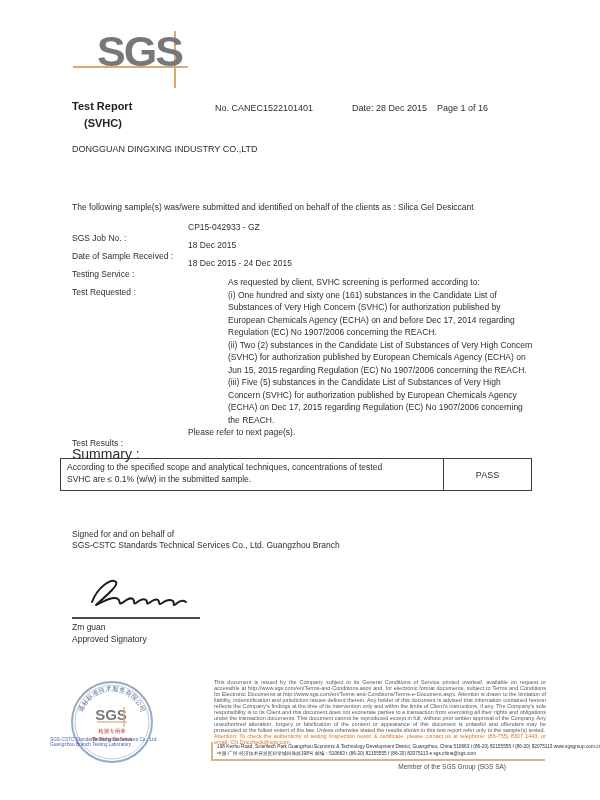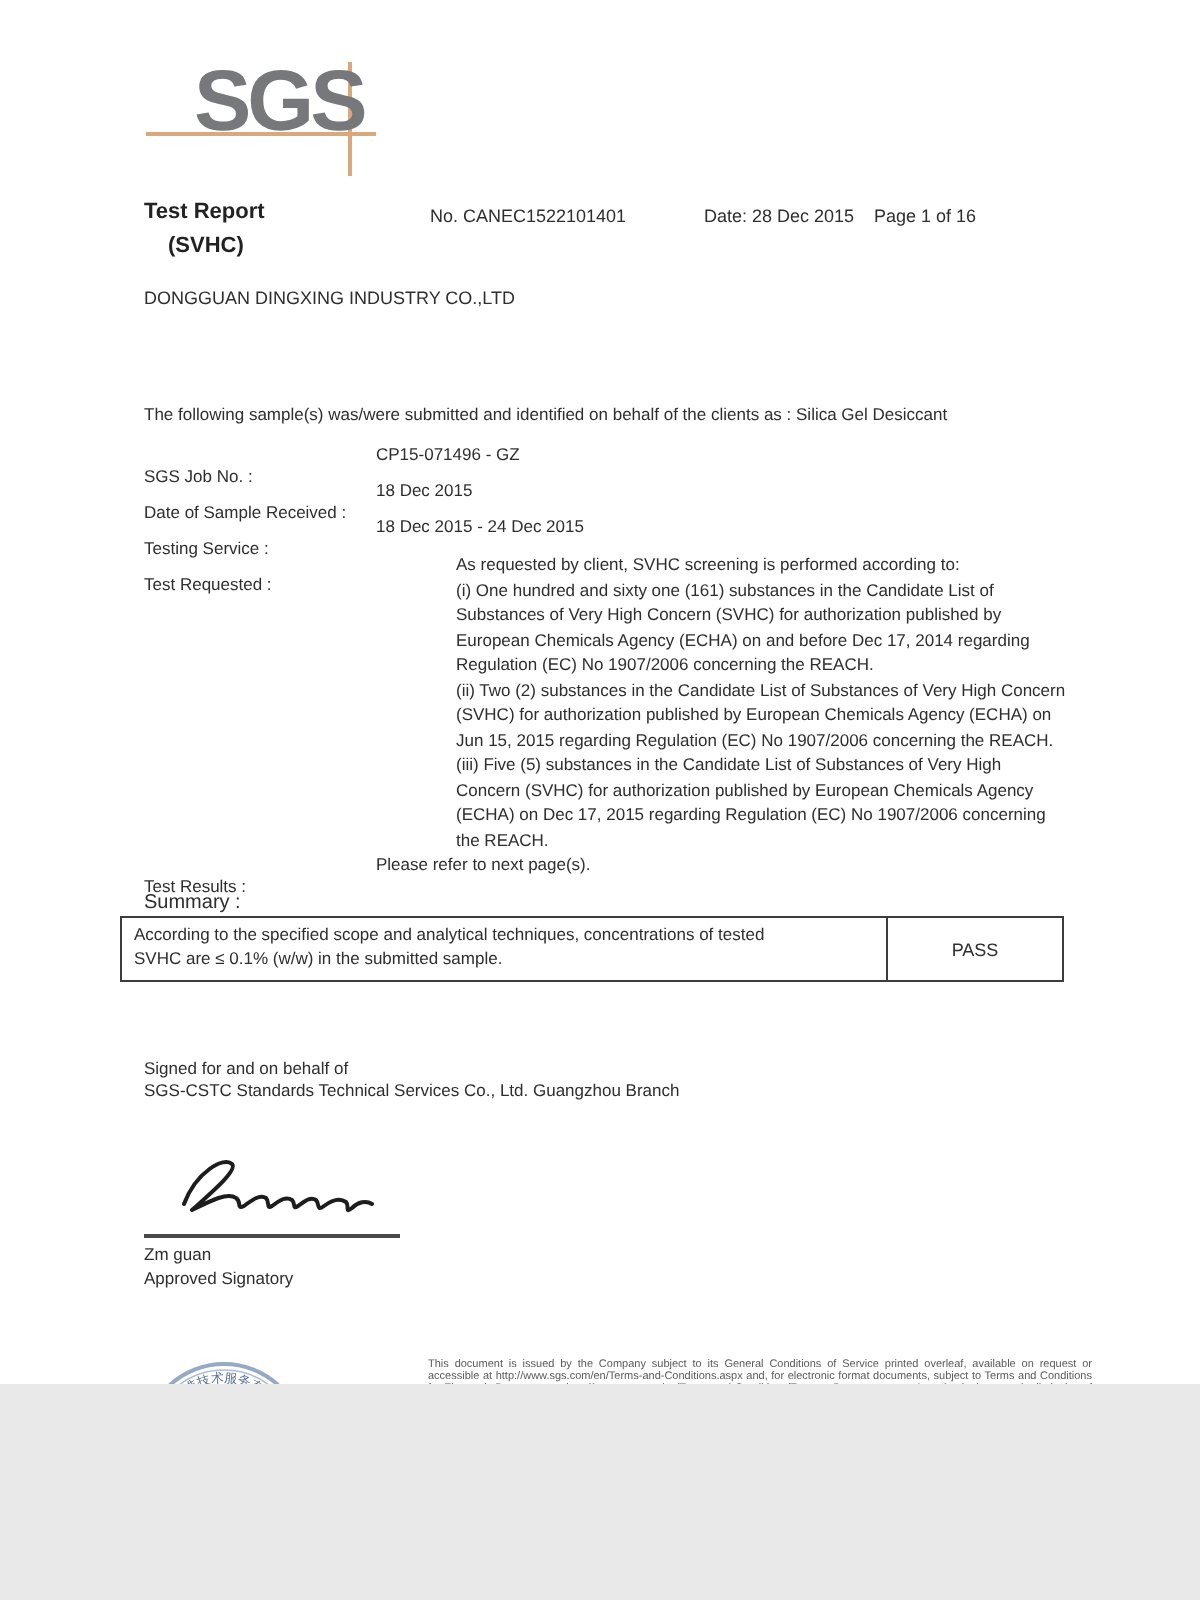--- a/index.html
+++ b/index.html
@@ -1,16 +1,16 @@
 <!DOCTYPE html>
 <html><head>
 <meta charset="utf-8">
 <style>
   html,body{margin:0;padding:0;background:#e9e9e9;}
-  .page{position:relative;width:600px;height:692px;background:#ffffff;
+  .page{position:relative;width:600px;height:800px;background:#ffffff;
         font-family:"Liberation Sans",sans-serif;color:#2e2e2e;overflow:hidden;margin:0 auto;}
   .abs{position:absolute;}
   .preline{white-space:pre-line;}
 
   
   #logo-text{left:97px;top:30px;font-size:43px;font-weight:bold;color:#77787b;letter-spacing:-2px;line-height:1;}
   #logo-hline{left:73px;top:66px;width:115px;height:2px;background:#d9a97c;}
   #logo-vline{left:174px;top:31px;width:2px;height:57px;background:#d9a97c;}
 
   
@@ -27,21 +27,21 @@
   #sample-line{left:72px;top:202px;font-size:8.5px;}
 
   
   .info-label{left:72px;font-size:8.5px;margin-top:11px;}
   .info-value{left:188px;font-size:8.5px;}
   #r1l,#r1v{top:222px;} #r2l,#r2v{top:240px;} #r3l,#r3v{top:258px;} #r4l{top:276px;}
   #test-requested-value{left:188px;top:276px;width:352px;font-size:8.5px;line-height:12.5px;margin-left:40px;}
   #r5l,#r5v{top:427px;}
 
   
-  #summary-label{left:72px;top:446px;font-size:10px;}
+  #summary-label{left:72px;top:446px;font-size:14px;}
   #summary-box{left:60px;top:458px;width:470px;height:31px;border:1px solid #3c3c3c;display:flex;}
   #summary-text{flex:1;padding:3px 6px;font-size:8.5px;line-height:11.5px;border-right:1px solid #3c3c3c;}
   #summary-pass{width:87px;display:flex;align-items:center;justify-content:center;font-size:9px;}
 
   
   #signed1{left:72px;top:529px;font-size:8.5px;}
   #signed2{left:72px;top:540px;font-size:8.5px;}
   #sig-svg{left:78px;top:572px;}
   #sig-line{left:72px;top:617px;width:128px;height:2px;background:#4a4a4a;}
   #sig-name{left:72px;top:622px;font-size:8.5px;}
@@ -78,21 +78,21 @@
   <div class="abs" id="hdr-title2">(SVHC)</div>
   <div class="abs" id="hdr-no">No. CANEC1522101401</div>
   <div class="abs" id="hdr-date">Date: 28 Dec 2015</div>
   <div class="abs" id="hdr-page">Page 1 of 16</div>
 
   <div class="abs" id="client-name">DONGGUAN DINGXING INDUSTRY CO.,LTD</div>
 
   <div class="abs" id="sample-line">The following sample(s) was/were submitted and identified on behalf of the clients as : Silica Gel Desiccant</div>
 
   <div class="abs info-label" id="r1l">SGS Job No. :</div>
-  <div class="abs info-value" id="r1v">CP15-071496 - GZ</div>
+  <div class="abs info-value" id="r1v">CP15-042933 - GZ</div>
   <div class="abs info-label" id="r2l">Date of Sample Received :</div>
   <div class="abs info-value" id="r2v">18 Dec 2015</div>
   <div class="abs info-label" id="r3l">Testing Service :</div>
   <div class="abs info-value" id="r3v">18 Dec 2015 - 24 Dec 2015</div>
 
   <div class="abs info-label" id="r4l">Test Requested :</div>
   <div class="abs" id="test-requested-value">
     <div>As requested by client, SVHC screening is performed according to:</div>
     <div class="preline">(i) One hundred and sixty one (161) substances in the Candidate List of
 Substances of Very High Concern (SVHC) for authorization published by

